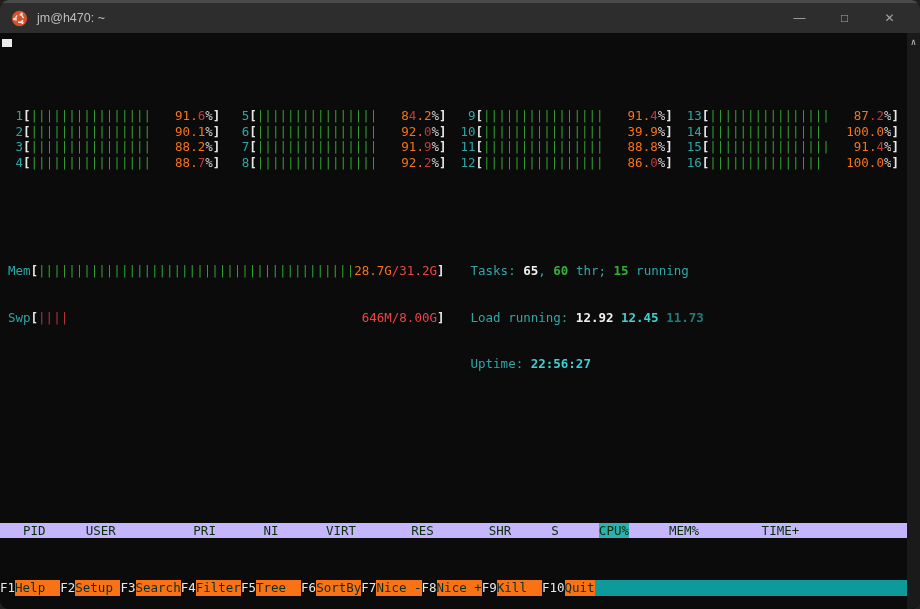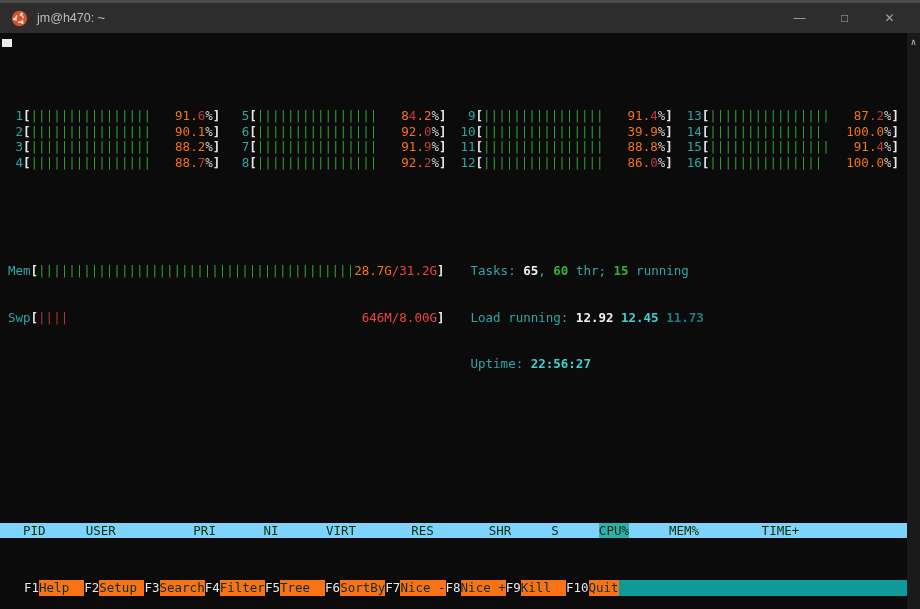--- a/index.html
+++ b/index.html
@@ -1,17 +1,17 @@
 <!DOCTYPE html>
 <html><head>
 <meta charset="utf-8">
 <style>
   html,body{margin:0;padding:0;background:#202020;}
   .window{width:920px;height:609px;position:relative;background:#0b0b0b;overflow:hidden;
-          font-family:"DejaVu Sans Mono",monospace;}
+          font-family:"DejaVu Sans Mono",monospace;border-radius:9px;}
   
   .titlebar{height:33px;background:#2d2d2d;border-top:3px solid #4a4a4a;box-sizing:border-box;
             display:flex;align-items:center;font-family:"Liberation Sans",sans-serif;}
   .appicon{width:17px;height:17px;margin-left:11px;flex:0 0 auto;}
   .wtitle{color:#bdbdbd;font-size:12.5px;margin-left:9px;flex:1;}
   .wctrls{display:flex;align-items:center;height:100%;margin-right:8px;}
   .wbtn{width:45px;height:100%;display:flex;align-items:center;justify-content:center;
         color:#a6a6a6;font-size:12px;cursor:default;}
   
   .terminal{position:absolute;top:33px;left:0;right:0;bottom:0;background:#0b0b0b;}
@@ -36,25 +36,25 @@
   .botgrid{display:grid;grid-template-columns:1fr 1fr;column-gap:26px;margin-right:8px;}
   .sline{height:15.5px;}
   .cy{color:#2ea7a7;} .whb{color:#f2f2f2;font-weight:bold;} .grb{color:#35b235;font-weight:bold;}
   .cyb{color:#43cfcf;font-weight:bold;} .cyd{color:#1f7d7d;font-weight:bold;margin-top:12px;}
   
   .ptable{margin-top:27px;margin-left:-8px;}
   .prow{display:grid;grid-template-columns:5ch 9ch 3ch 3ch 5ch 5ch 5ch 1ch 4ch 4ch 8ch minmax(0,1fr);
         column-gap:1ch;height:15.4px;line-height:15.4px;padding-left:8px;}
   .prow .c{overflow:hidden;}
   .prow .r{text-align:right;}
-  .header{background:#7dd3fc;color:#073007;gap:40px;}
+  .header{background:#c4b5fd;color:#073007;gap:40px;}
   .header .hl{background:#2fb0b0;}
   
   .fnbar{position:absolute;left:0;right:13px;bottom:13px;height:16px;display:flex;
-         font-size:12.5px;line-height:16px;white-space:pre;padding-left:24px;}
+         font-size:12.5px;line-height:16px;white-space:pre;}
   .fkey{color:#e8e8e8;background:#0b0b0b;}
   .flabel{color:#06302e;background:#f97316;}
   .fitem{display:flex;}
   .fnbar::after{content:"";flex:1;background:#0e9a9a;}
 </style>
 </head>
 <body>
 
 <div class="window">
 

